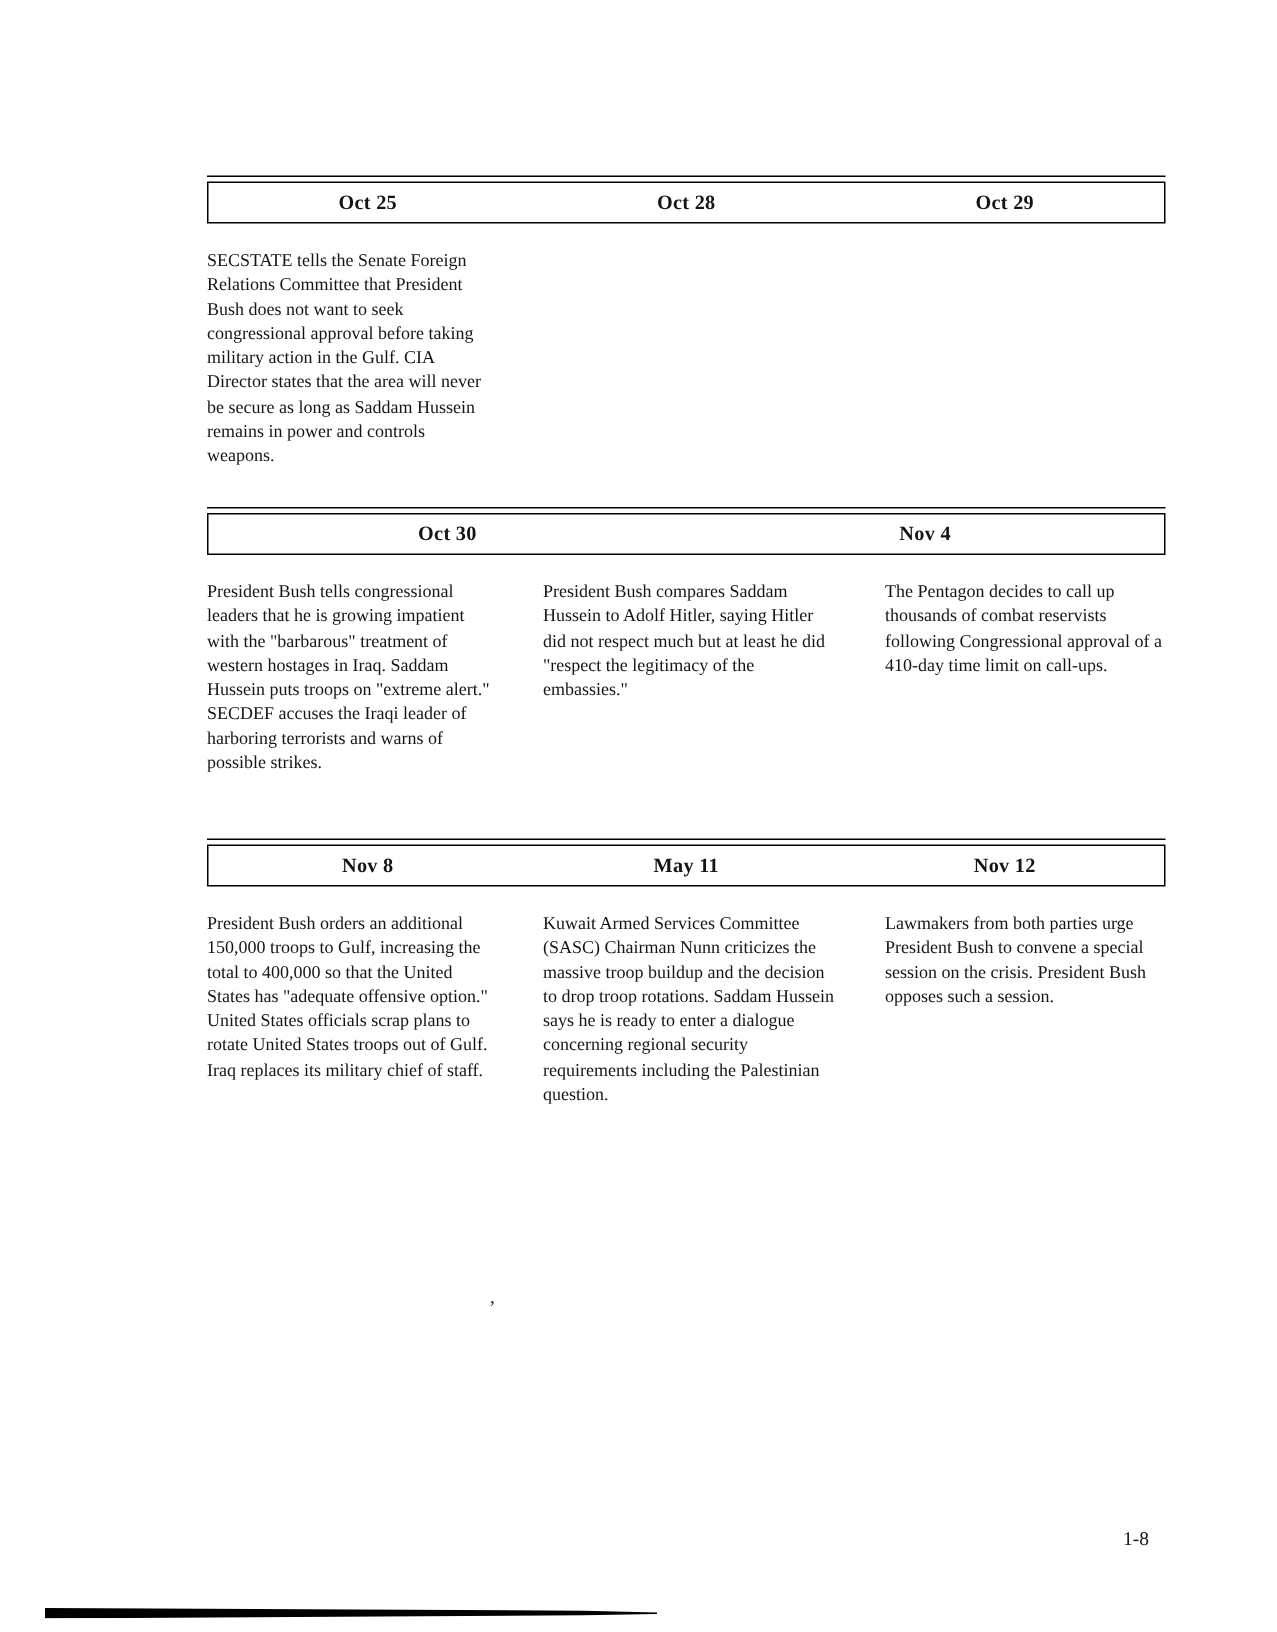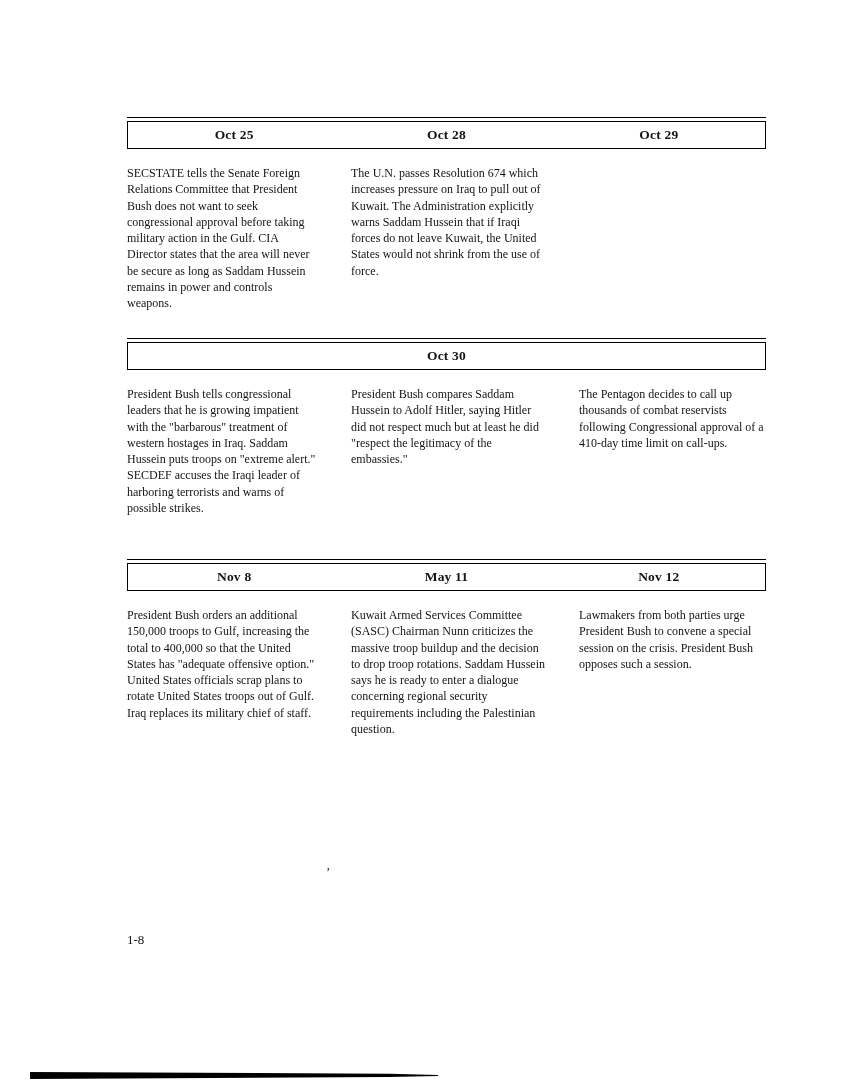--- a/index.html
+++ b/index.html
@@ -7,21 +7,21 @@
     position: relative;
     width: 851px;
     height: 1088px;
     background: #ffffff;
     font-family: "Liberation Serif", serif;
     color: #141414;
     overflow: hidden;
   }
   .timeline-section {
     position: absolute;
-    left: 127px;
+    left: 138px;
     width: 639px;
   }
   .header-box {
     position: relative;
     height: 26px;
     border: 1px solid #000;
     display: flex;
     align-items: center;
     background: #fff;
   }
@@ -50,22 +50,22 @@
   .entry {
     margin: 0;
     font-size: 12px;
     line-height: 16.3px;
     text-align: left;
   }
   .page-number {
     position: absolute;
     left: 127px;
     width: 639px;
-    top: 932px;
-    text-align: left;
+    top: 1018px;
+    text-align: right;
     font-size: 13px;
   }
   .scan-mark {
     position: absolute;
     left: 326px;
     top: 864px;
     font-size: 13px;
     color: #222;
   }
   .scan-bar {
@@ -84,27 +84,27 @@
 <div class="page">
 
   <section class="timeline-section" style="top:121px">
     <div class="header-box">
       <span class="date">Oct 25</span>
       <span class="date">Oct 28</span>
       <span class="date">Oct 29</span>
     </div>
     <div class="entries">
       <p class="entry">SECSTATE tells the Senate Foreign Relations Committee that President Bush does not want to seek congressional approval before taking military action in the Gulf.  CIA Director states that the area will never be secure as long as Saddam Hussein remains in power and controls weapons.</p>
-      <p class="entry">The U.N. passes Resolution 674 which increases pressure on Iraq to pull out of Kuwait. The Administration explicitly warns Saddam Hussein that if Iraqi forces do not leave Kuwait, the United States would not shrink from the use of force.</p>
     </div>
   </section>
 
   <section class="timeline-section" style="top:342px">
     <div class="header-box">
       <span class="date">Oct 30</span>
+      <span class="date">Nov 4</span>
     </div>
     <div class="entries">
       <p class="entry">President Bush tells congressional leaders that he is growing impatient with the "barbarous" treatment of western hostages in Iraq. Saddam Hussein puts troops on "extreme alert."  SECDEF accuses the Iraqi leader of harboring terrorists and warns of possible strikes.</p>
       <p class="entry">President Bush compares Saddam Hussein to Adolf Hitler, saying Hitler did not respect much but at least he did "respect the legitimacy of the embassies."</p>
       <p class="entry">The Pentagon decides to call up thousands of combat reservists following Congressional approval of a 410-day time limit on call-ups.</p>
     </div>
   </section>
 
   <section class="timeline-section" style="top:563px">
     <div class="header-box">

